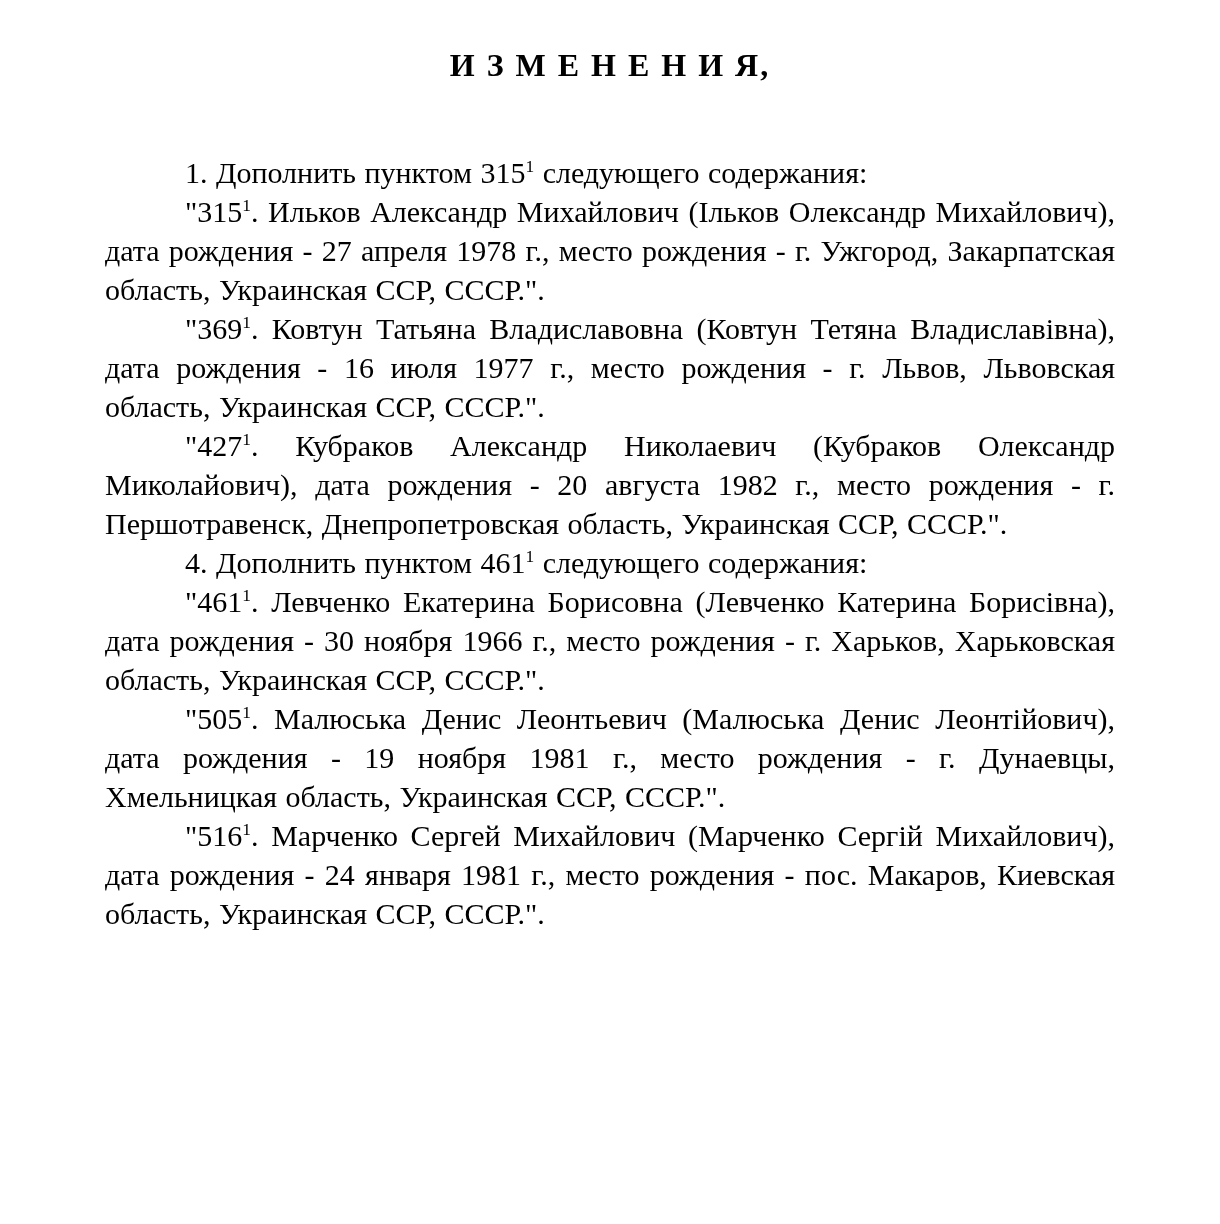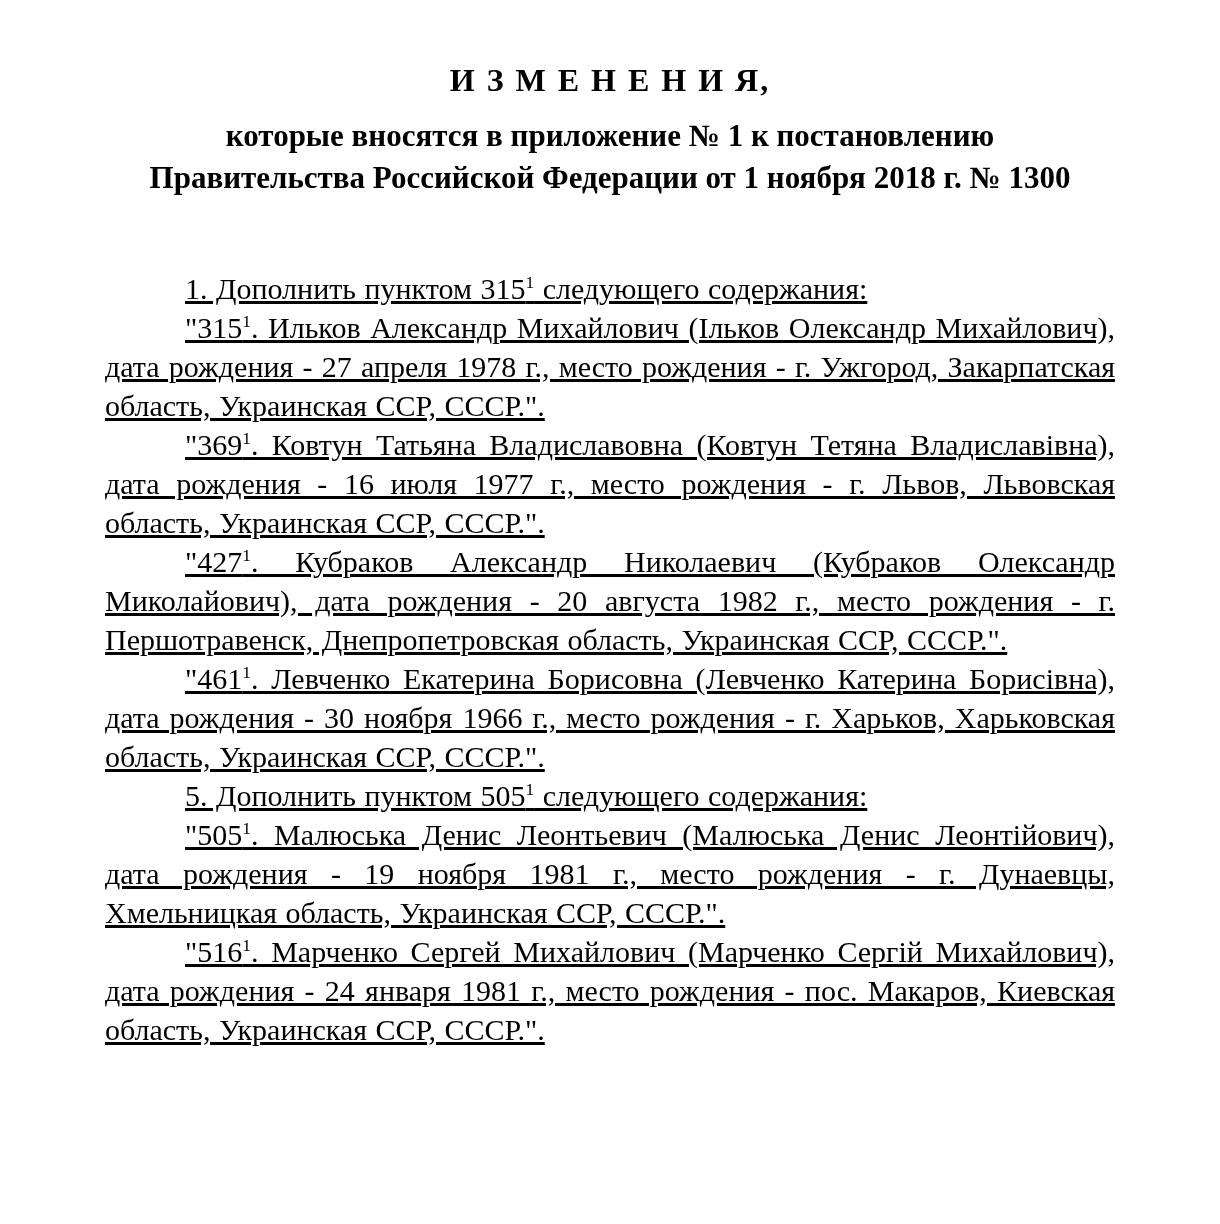--- a/index.html
+++ b/index.html
@@ -19,32 +19,31 @@
     width: 1220px;
     height: 1224px;
     padding: 45px 105px 0 105px;
   }
   .doc-title {
     text-align: center;
     font-weight: bold;
     font-size: 32px;
     line-height: 36px;
     letter-spacing: 2px;
-    margin: 17px;
+    margin: 2px;
   }
   .doc-subtitle {
     text-align: center;
     font-weight: bold;
     font-size: 31px;
     line-height: 42px;
     margin: 16px 0 0 0;
   }
   .content {
     margin-top: 70px;
-    text-decoration: underline;
   }
   .item p {
     margin: 0;
     font-size: 30px;
     line-height: 39px;
     text-indent: 80px;
     word-spacing: 1px;
   }
   .item p.para {
     text-align: justify;
@@ -56,46 +55,42 @@
     letter-spacing: 0;
   }
 </style>
 </head>
 <body>
 
 <div class="page">
 
   <h1 class="doc-title">И З М Е Н Е Н И Я,</h1>
 
-  <div class="doc-subtitle">
-    <div>которые вносятся в приложение № 1 к постановлению</div>
-    <div>Правительства Российской Федерации от 1 ноября 2018 г. № 1300</div>
-  </div>
 
   <div class="content">
 
     <div class="item">
       <p class="intro"><span>1. Дополнить пунктом 315</span><sup>1</sup><span> следующего содержания:</span></p>
       <p class="para"><span>"315</span><sup>1</sup><span>. Ильков Александр Михайлович (Ільков Олександр Михайлович), дата рождения - 27 апреля 1978 г., место рождения - г. Ужгород, Закарпатская область, Украинская ССР, СССР.".</span></p>
     </div>
 
     <div class="item">
       <p class="para"><span>"369</span><sup>1</sup><span>. Ковтун Татьяна Владиславовна (Ковтун Тетяна Владиславівна), дата рождения - 16 июля 1977 г., место рождения - г. Львов, Львовская область, Украинская ССР, СССР.".</span></p>
     </div>
 
     <div class="item">
       <p class="para"><span>"427</span><sup>1</sup><span>. Кубраков Александр Николаевич (Кубраков Олександр Миколайович), дата рождения - 20 августа 1982 г., место рождения - г. Першотравенск, Днепропетровская область, Украинская ССР, СССР.".</span></p>
     </div>
 
     <div class="item">
+      <p class="intro"><span>4. Дополнить пунктом 461</span><sup>1</sup><span> следующего содержания:</span></p>
       <p class="para"><span>"461</span><sup>1</sup><span>. Левченко Екатерина Борисовна (Левченко Катерина Борисівна), дата рождения - 30 ноября 1966 г., место рождения - г. Харьков, Харьковская область, Украинская ССР, СССР.".</span></p>
     </div>
 
     <div class="item">
-      <p class="intro"><span>5. Дополнить пунктом 505</span><sup>1</sup><span> следующего содержания:</span></p>
       <p class="para"><span>"505</span><sup>1</sup><span>. Малюська Денис Леонтьевич (Малюська Денис Леонтійович), дата рождения - 19 ноября 1981 г., место рождения - г. Дунаевцы, Хмельницкая область, Украинская ССР, СССР.".</span></p>
     </div>
 
     <div class="item">
       <p class="para"><span>"516</span><sup>1</sup><span>. Марченко Сергей Михайлович (Марченко Сергій Михайлович), дата рождения - 24 января 1981 г., место рождения - пос. Макаров, Киевская область, Украинская ССР, СССР.".</span></p>
     </div>
 
   </div>
 </div>
 

